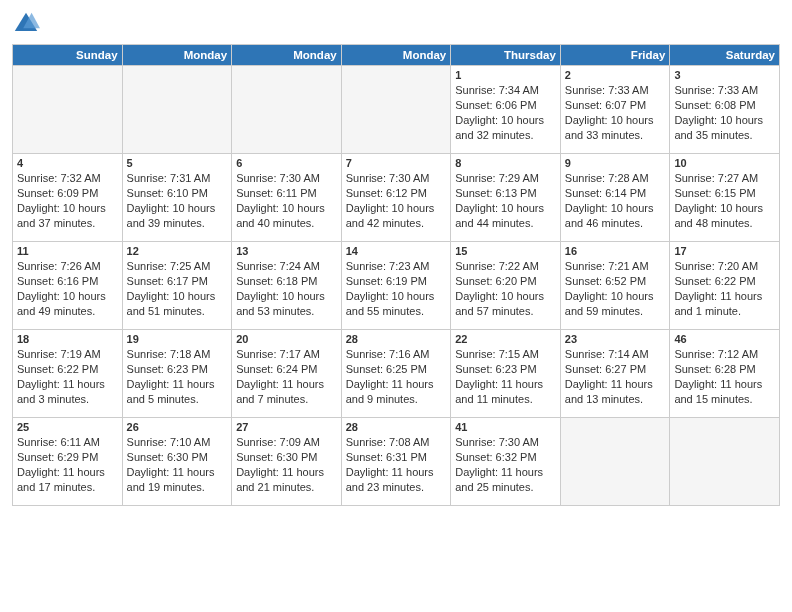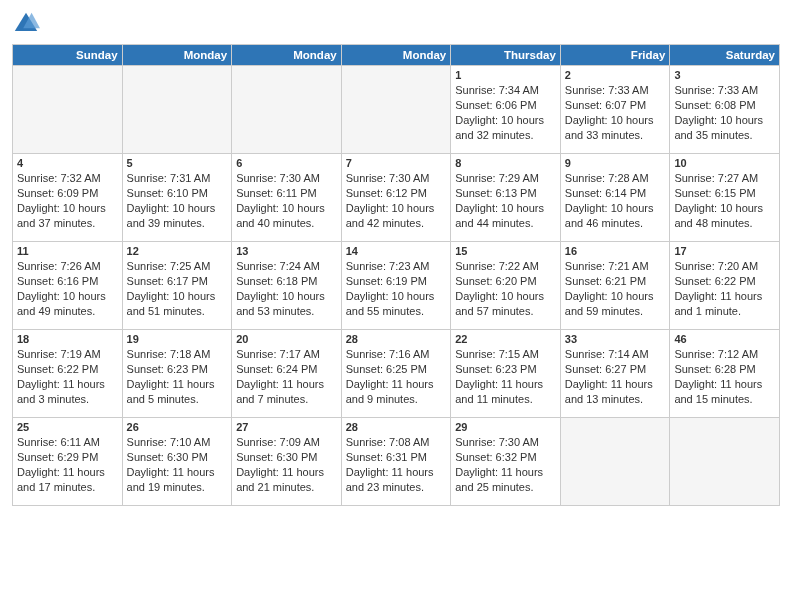--- a/index.html
+++ b/index.html
@@ -241,21 +241,21 @@
           <td>
             <span class="day-number">15</span>
             <div class="day-info">Sunrise: 7:22 AM
 Sunset: 6:20 PM
 Daylight: 10 hours
 and 57 minutes.</div>
           </td>
           <td>
             <span class="day-number">16</span>
             <div class="day-info">Sunrise: 7:21 AM
-Sunset: 6:21 PM
+Sunset: 6:52 PM
 Daylight: 10 hours
 and 59 minutes.</div>
           </td>
           <td>
             <span class="day-number">17</span>
             <div class="day-info">Sunrise: 7:20 AM
 Sunset: 6:22 PM
 Daylight: 11 hours
 and 1 minute.</div>
           </td>
@@ -290,21 +290,21 @@
 and 9 minutes.</div>
           </td>
           <td>
             <span class="day-number">22</span>
             <div class="day-info">Sunrise: 7:15 AM
 Sunset: 6:23 PM
 Daylight: 11 hours
 and 11 minutes.</div>
           </td>
           <td>
-            <span class="day-number">33</span>
+            <span class="day-number">23</span>
             <div class="day-info">Sunrise: 7:14 AM
 Sunset: 6:27 PM
 Daylight: 11 hours
 and 13 minutes.</div>
           </td>
           <td>
             <span class="day-number">46</span>
             <div class="day-info">Sunrise: 7:12 AM
 Sunset: 6:28 PM
 Daylight: 11 hours
@@ -334,21 +334,21 @@
 and 21 minutes.</div>
           </td>
           <td>
             <span class="day-number">28</span>
             <div class="day-info">Sunrise: 7:08 AM
 Sunset: 6:31 PM
 Daylight: 11 hours
 and 23 minutes.</div>
           </td>
           <td>
-            <span class="day-number">29</span>
+            <span class="day-number">41</span>
             <div class="day-info">Sunrise: 7:30 AM
 Sunset: 6:32 PM
 Daylight: 11 hours
 and 25 minutes.</div>
           </td>
           <td class="empty"></td>
           <td class="empty"></td>
         </tr>
       </tbody>
   </table>

